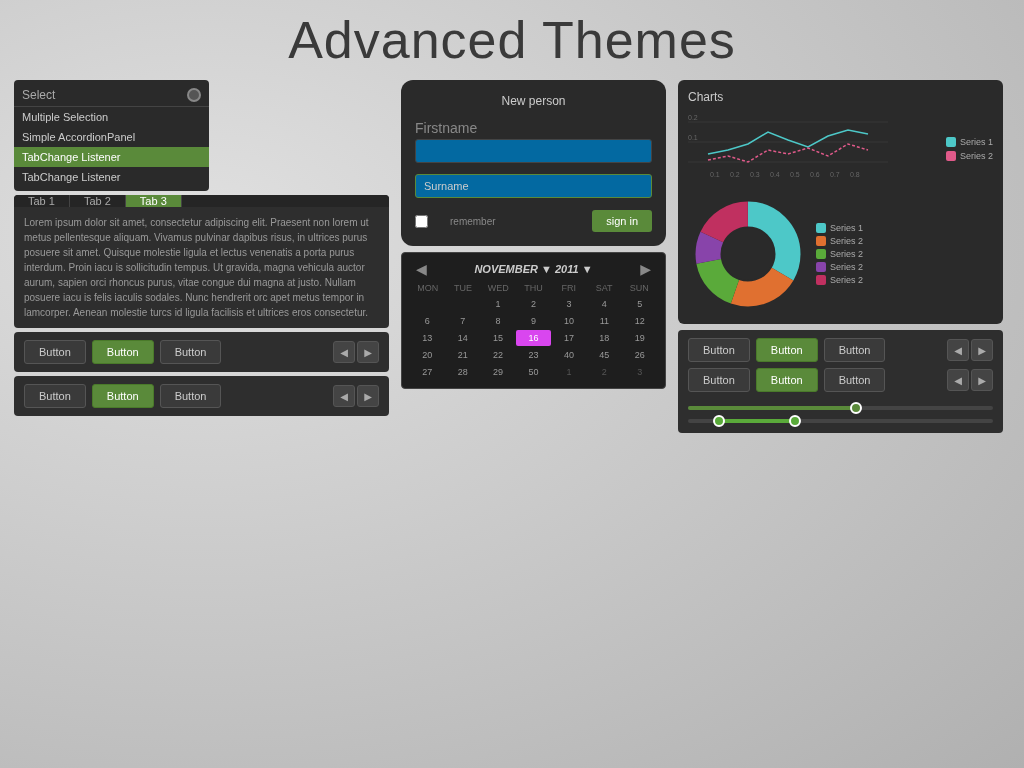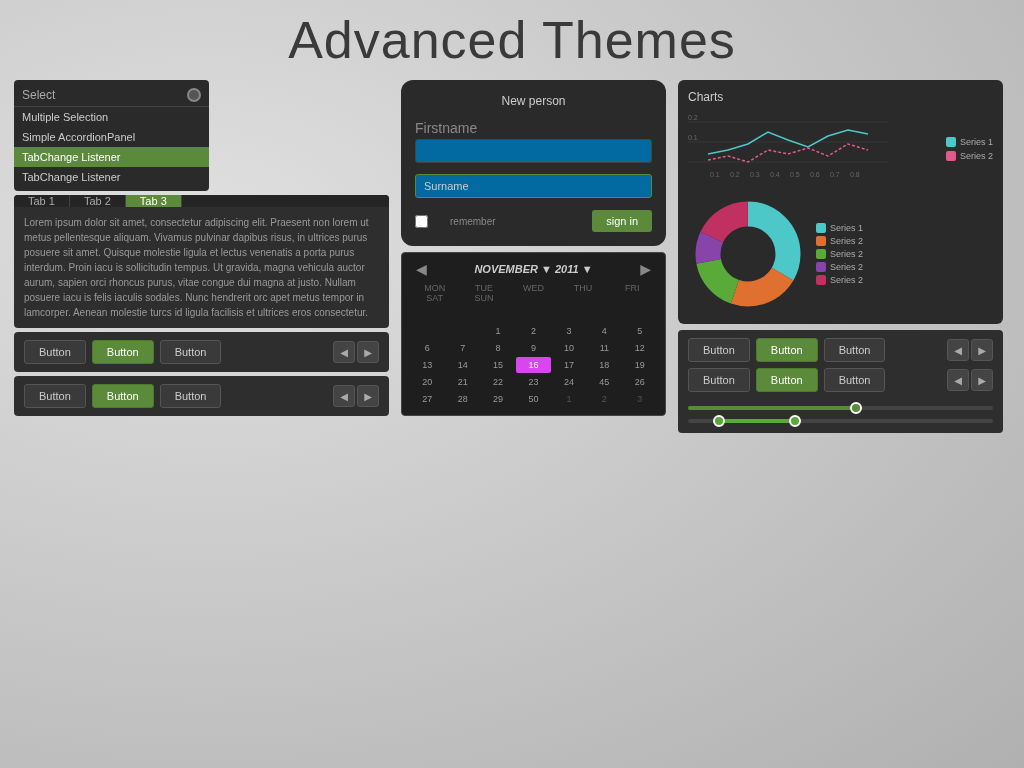--- a/index.html
+++ b/index.html
@@ -229,25 +229,25 @@
       padding: 0 6px;
     }
     .cal-title {
       color: #ccc;
       font-size: 11px;
       font-weight: bold;
       font-style: italic;
     }
     .cal-days-header {
       display: grid;
-      grid-template-columns: repeat(5, 1fr);
+      grid-template-columns: repeat(7, 1fr);
       text-align: center;
       color: #666;
       font-size: 9px;
-      margin-bottom: 20px;
+      margin-bottom: 3px;
     }
     .cal-grid {
       display: grid;
       grid-template-columns: repeat(7, 1fr);
       text-align: center;
       gap: 1px;
     }
     .cal-day {
       padding: 3px 1px;
       font-size: 9px;
@@ -483,21 +483,21 @@
           <div class="cal-day">14</div>
           <div class="cal-day">15</div>
           <div class="cal-day today">16</div>
           <div class="cal-day">17</div>
           <div class="cal-day">18</div>
           <div class="cal-day">19</div>
           <div class="cal-day">20</div>
           <div class="cal-day">21</div>
           <div class="cal-day">22</div>
           <div class="cal-day">23</div>
-          <div class="cal-day">24</div>
+          <div class="cal-day">40</div>
           <div class="cal-day">45</div>
           <div class="cal-day">26</div>
           <div class="cal-day">27</div>
           <div class="cal-day">28</div>
           <div class="cal-day">29</div>
           <div class="cal-day">50</div>
           <div class="cal-day other-month">1</div>
           <div class="cal-day other-month">2</div>
           <div class="cal-day other-month">3</div>
         </div>

